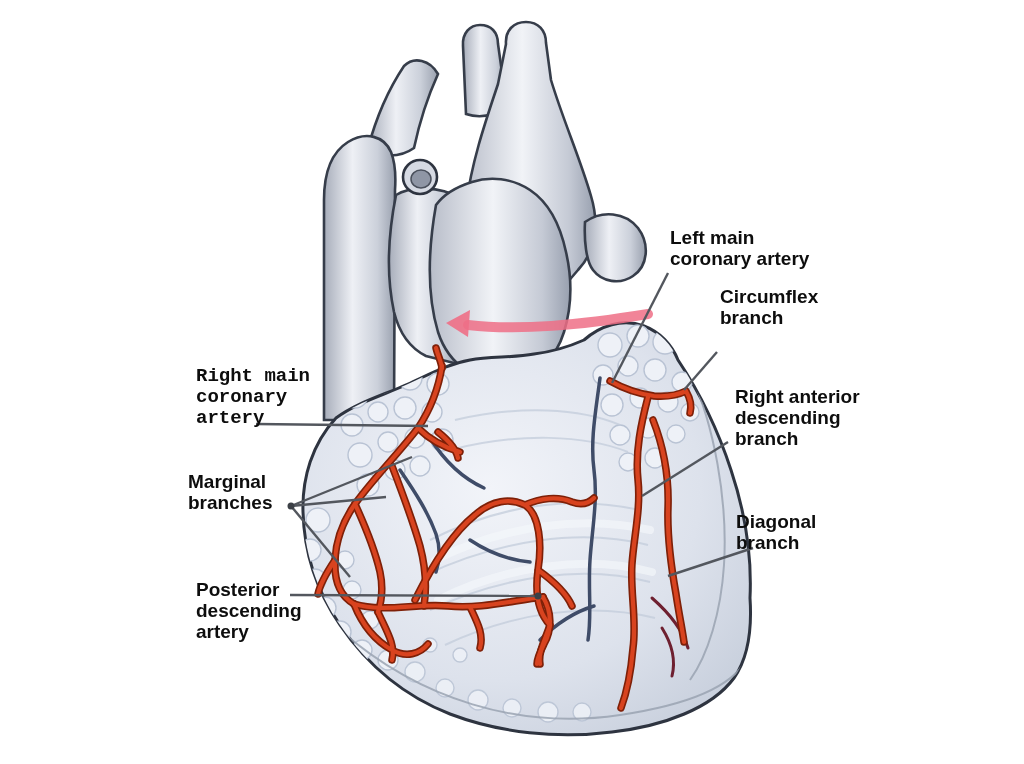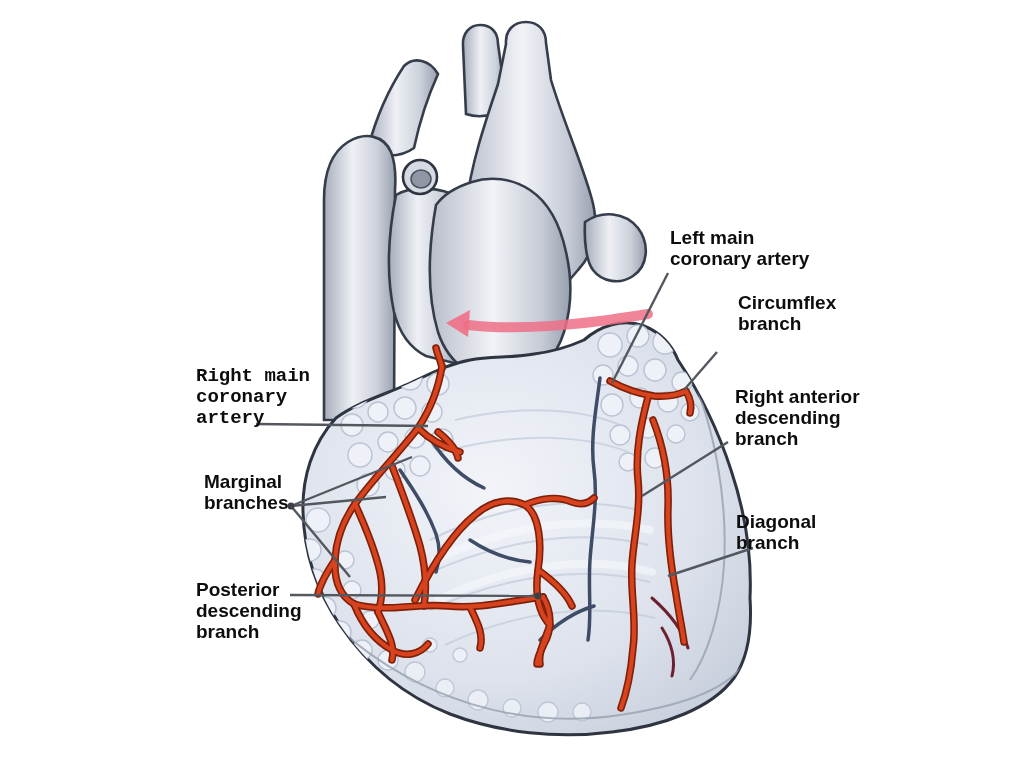--- a/index.html
+++ b/index.html
@@ -232,28 +232,28 @@
       </g>
       <g>
         <line x1="290" y1="595" x2="538" y2="596"></line>
         <circle class="leader-dot" cx="538" cy="596" r="3.5"></circle>
       </g>
     </g>
   </svg>
 
   <div class="lbl" style="left:670px;top:212px;margin-top:15px;">Left main
 coronary artery</div>
-  <div class="lbl" style="left:720px;top:292px;margin-left:18px;">Circumflex
+  <div class="lbl" style="left:720px;top:286px;">Circumflex
 branch</div>
   <div class="lbl" style="left:196px;top:366px;font-family:Liberation Mono, monospace;">Right main
 coronary
 artery</div>
   <div class="lbl" style="left:735px;top:386px;">Right anterior
 descending
 branch</div>
-  <div class="lbl" style="left:204px;top:471px;">Marginal
+  <div class="lbl" style="left:188px;top:471px;">Marginal
 branches</div>
   <div class="lbl" style="left:736px;top:511px;">Diagonal
 branch</div>
   <div class="lbl" style="left:196px;top:579px;">Posterior
 descending
-branch</div>
+artery</div>
 </div>
 
 </body></html>

